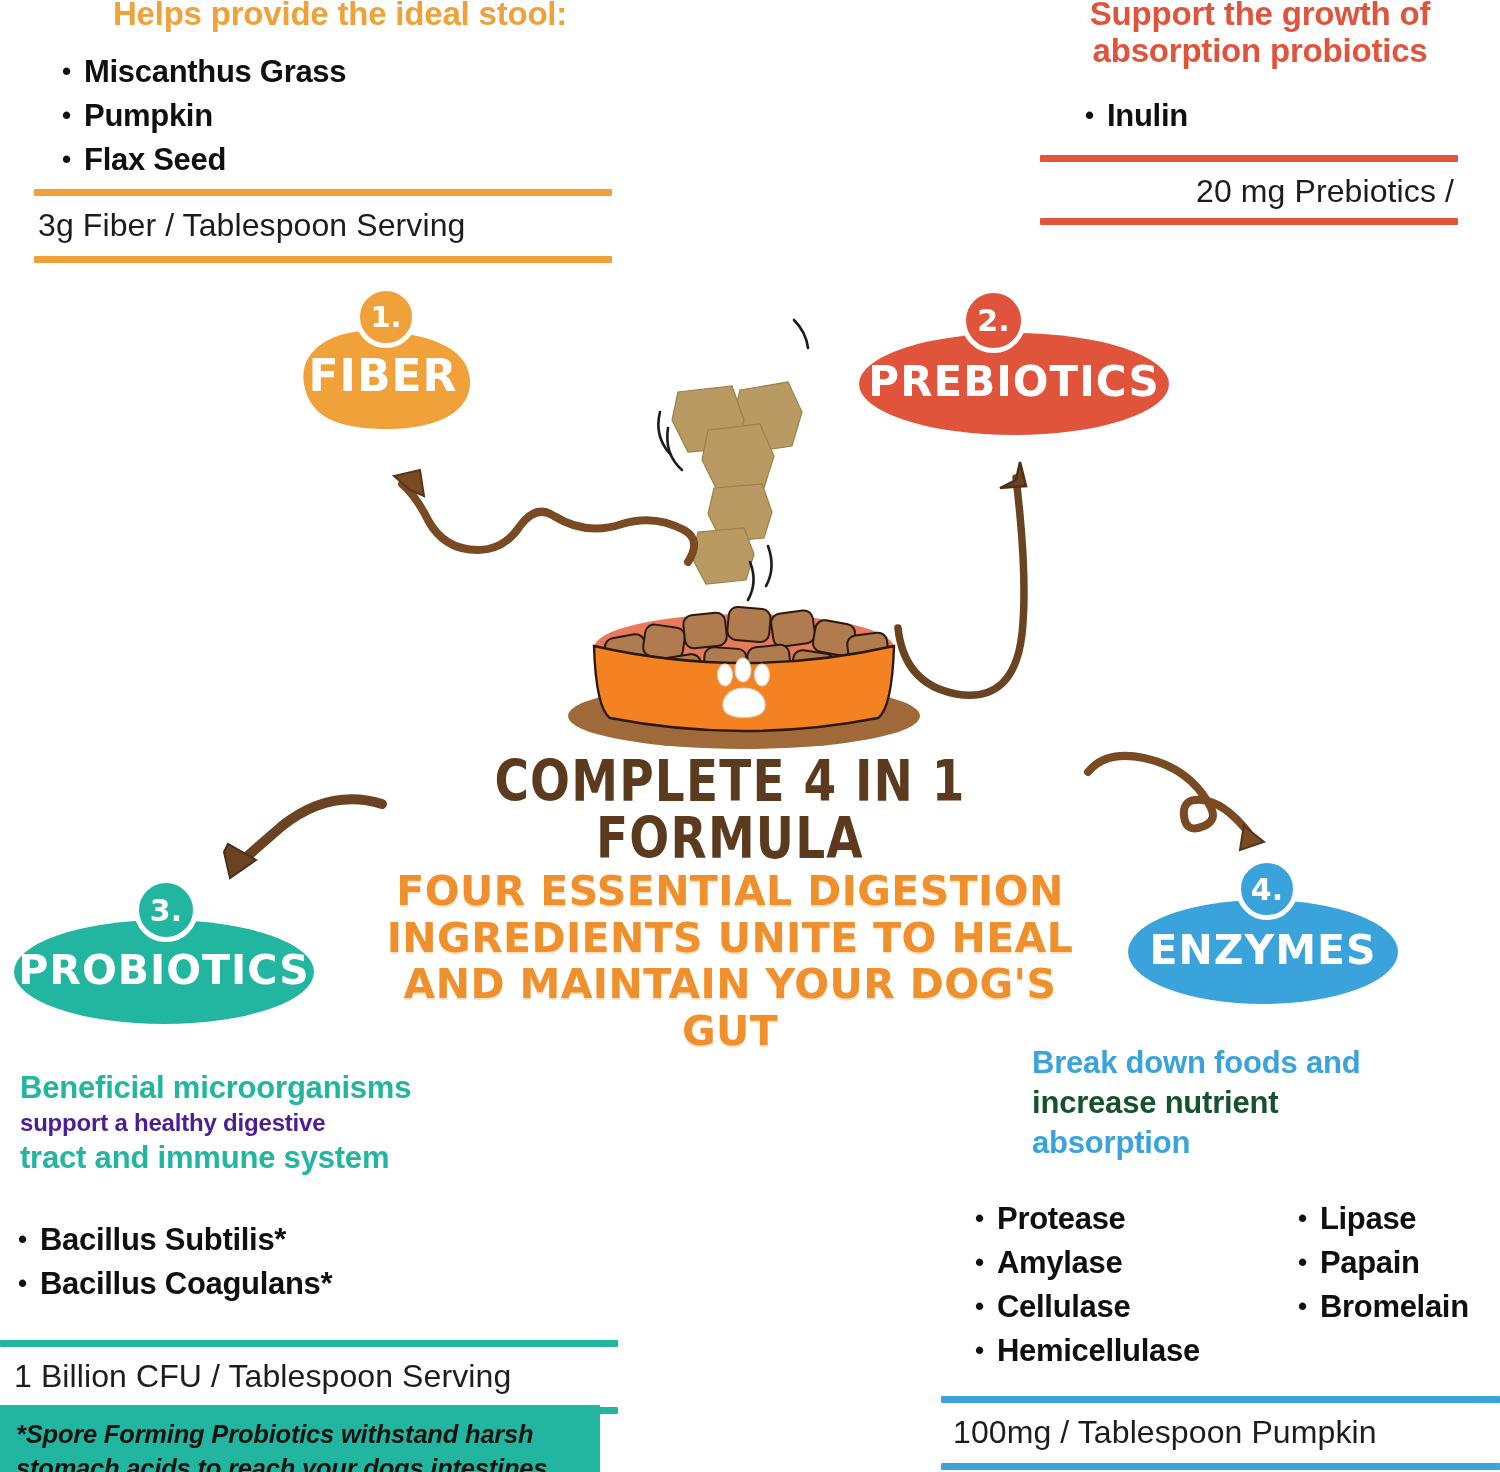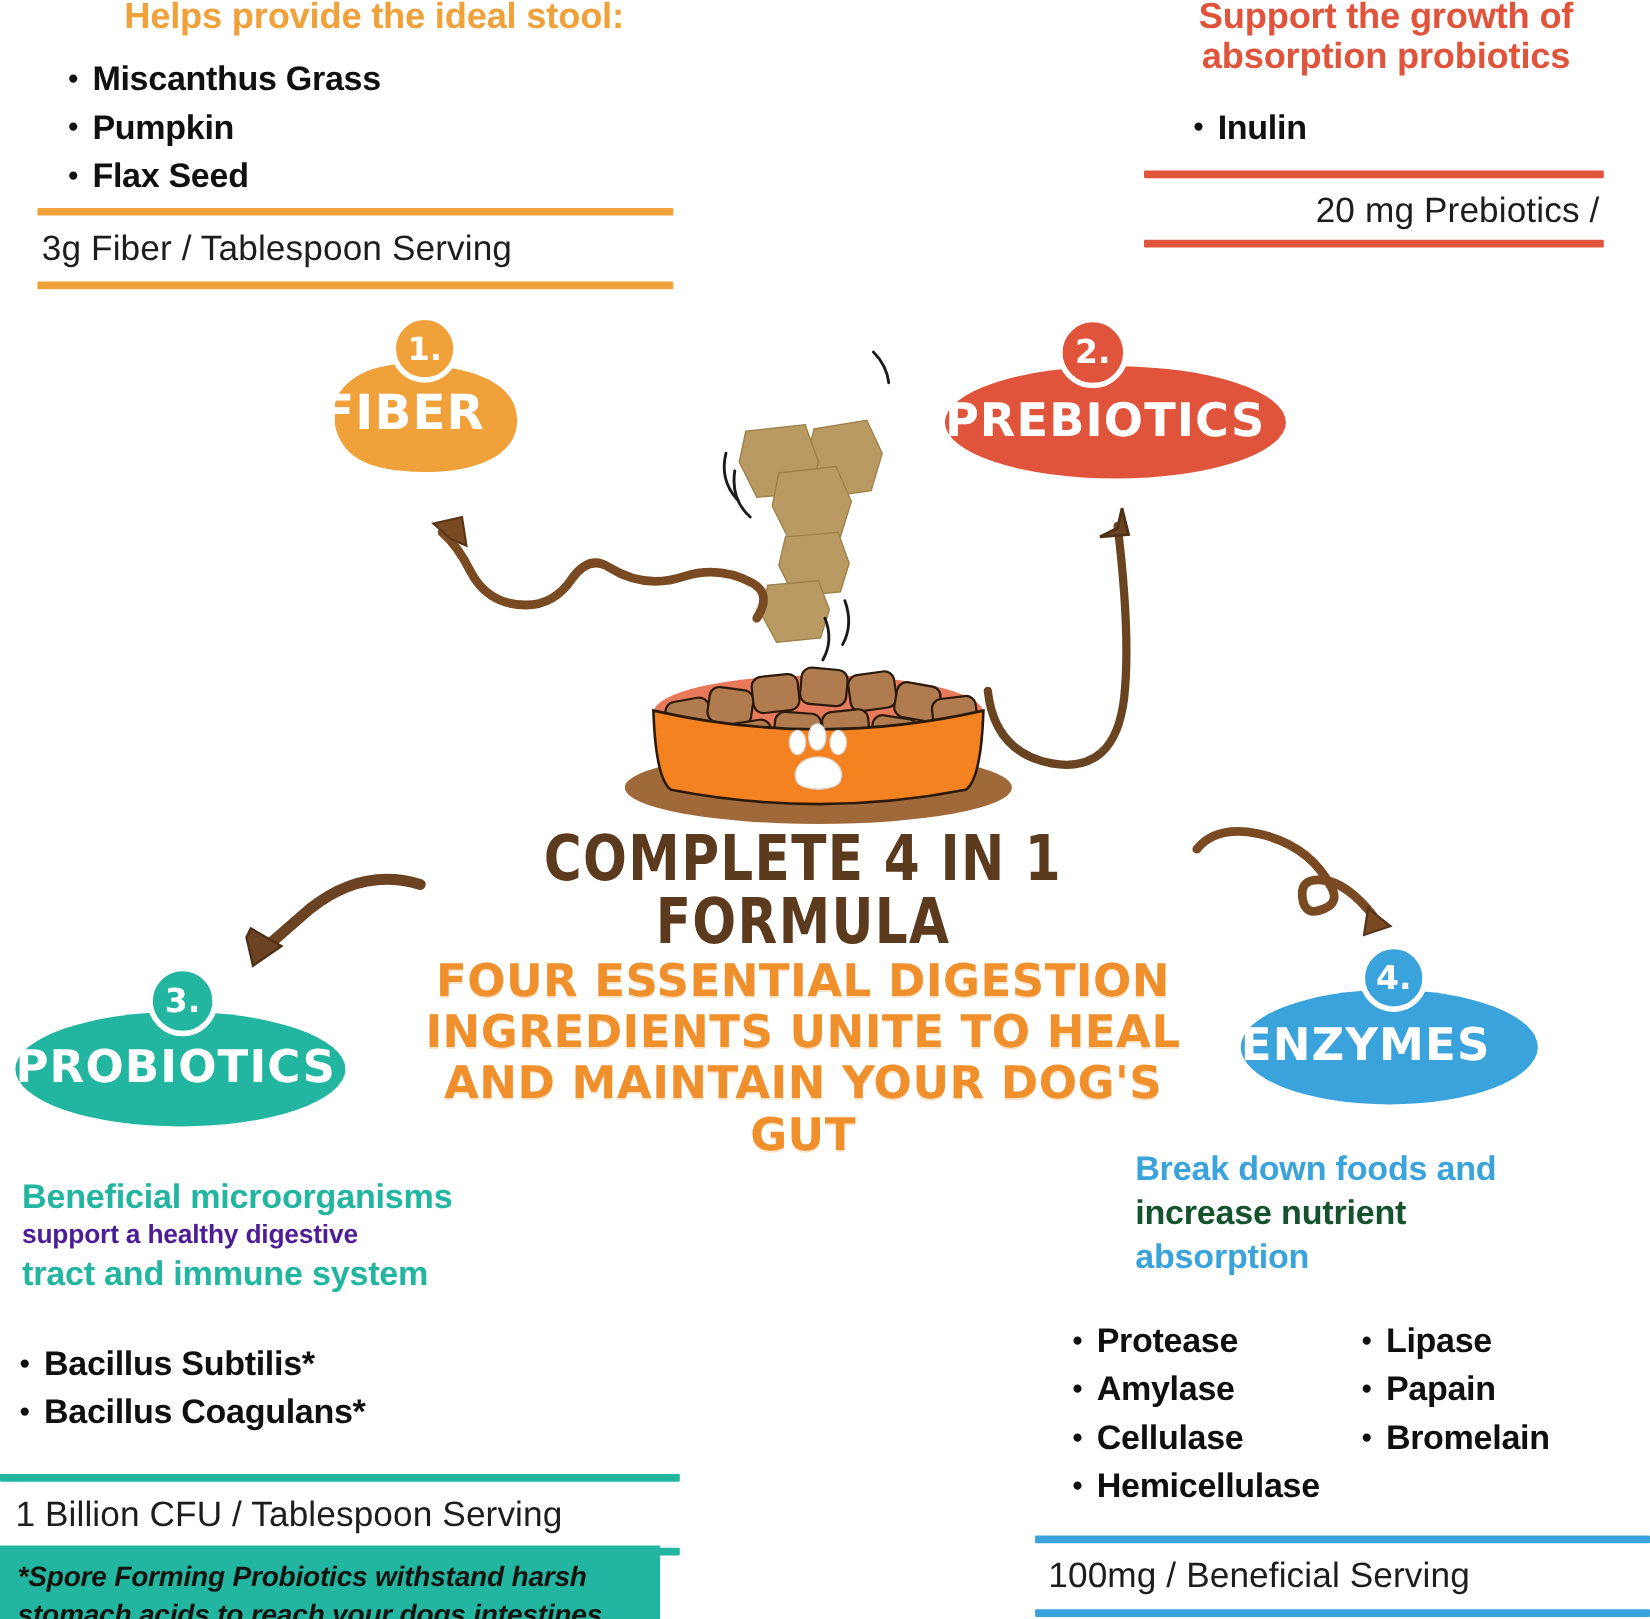--- a/index.html
+++ b/index.html
@@ -56,21 +56,21 @@
   
   .badge { position: absolute; }
   .badge .ell {
     position: absolute;
     left: 0; top: 0;
     width: 100%; height: 100%;
   }
   .badge .word {
     position: absolute;
     left: 0; right: 0;
-    text-align: left;
+    text-align: center;
     color: #ffffff;
     font-weight: bold;
     font-family: "DejaVu Sans", sans-serif;
     letter-spacing: 1px;
     text-shadow:
        2px 0 0 rgba(255,255,255,.0),
        0 0 0 rgba(0,0,0,0);
     white-space: nowrap;
   }
   .numdot {
@@ -103,21 +103,21 @@
     font-family: "DejaVu Sans", sans-serif;
     font-weight: bold;
     color: #F0902C;
     font-size: 41px;
     line-height: 1.14;
     letter-spacing: 0.4px;
     text-shadow: 0 2px 0 rgba(240,144,44,.25);
   }
 
   
-  .enzcols { position: absolute; display: flex; }
+  .enzcols { position: absolute; display: flex; gap: 60px; }
   .enzcols ul { list-style: none; }
 
   .notebox {
     position: absolute;
     color: #14130f;
     font-style: italic;
     font-weight: 600;
     font-size: 25.5px;
     line-height: 1.33;
     padding: 13px 16px 14px 16px;
@@ -321,17 +321,17 @@
     </ul>
     <ul class="bullets" style="margin-left:38px;">
       <li>Lipase</li>
       <li>Papain</li>
       <li>Bromelain</li>
     </ul>
   </div>
 
   <div class="rulebox" style="left:941px; top:1396px; width:559px;">
     <div class="rule" style="background:#3BA3DC;"></div>
-    <div class="ruletext" style="padding-left:12px;">100mg / Beneficial Serving</div>
+    <div class="ruletext" style="padding-left:12px;">100mg / Tablespoon Pumpkin</div>
     <div class="rule" style="background:#3BA3DC;"></div>
   </div>
 
 </div>
 
 </body></html>

